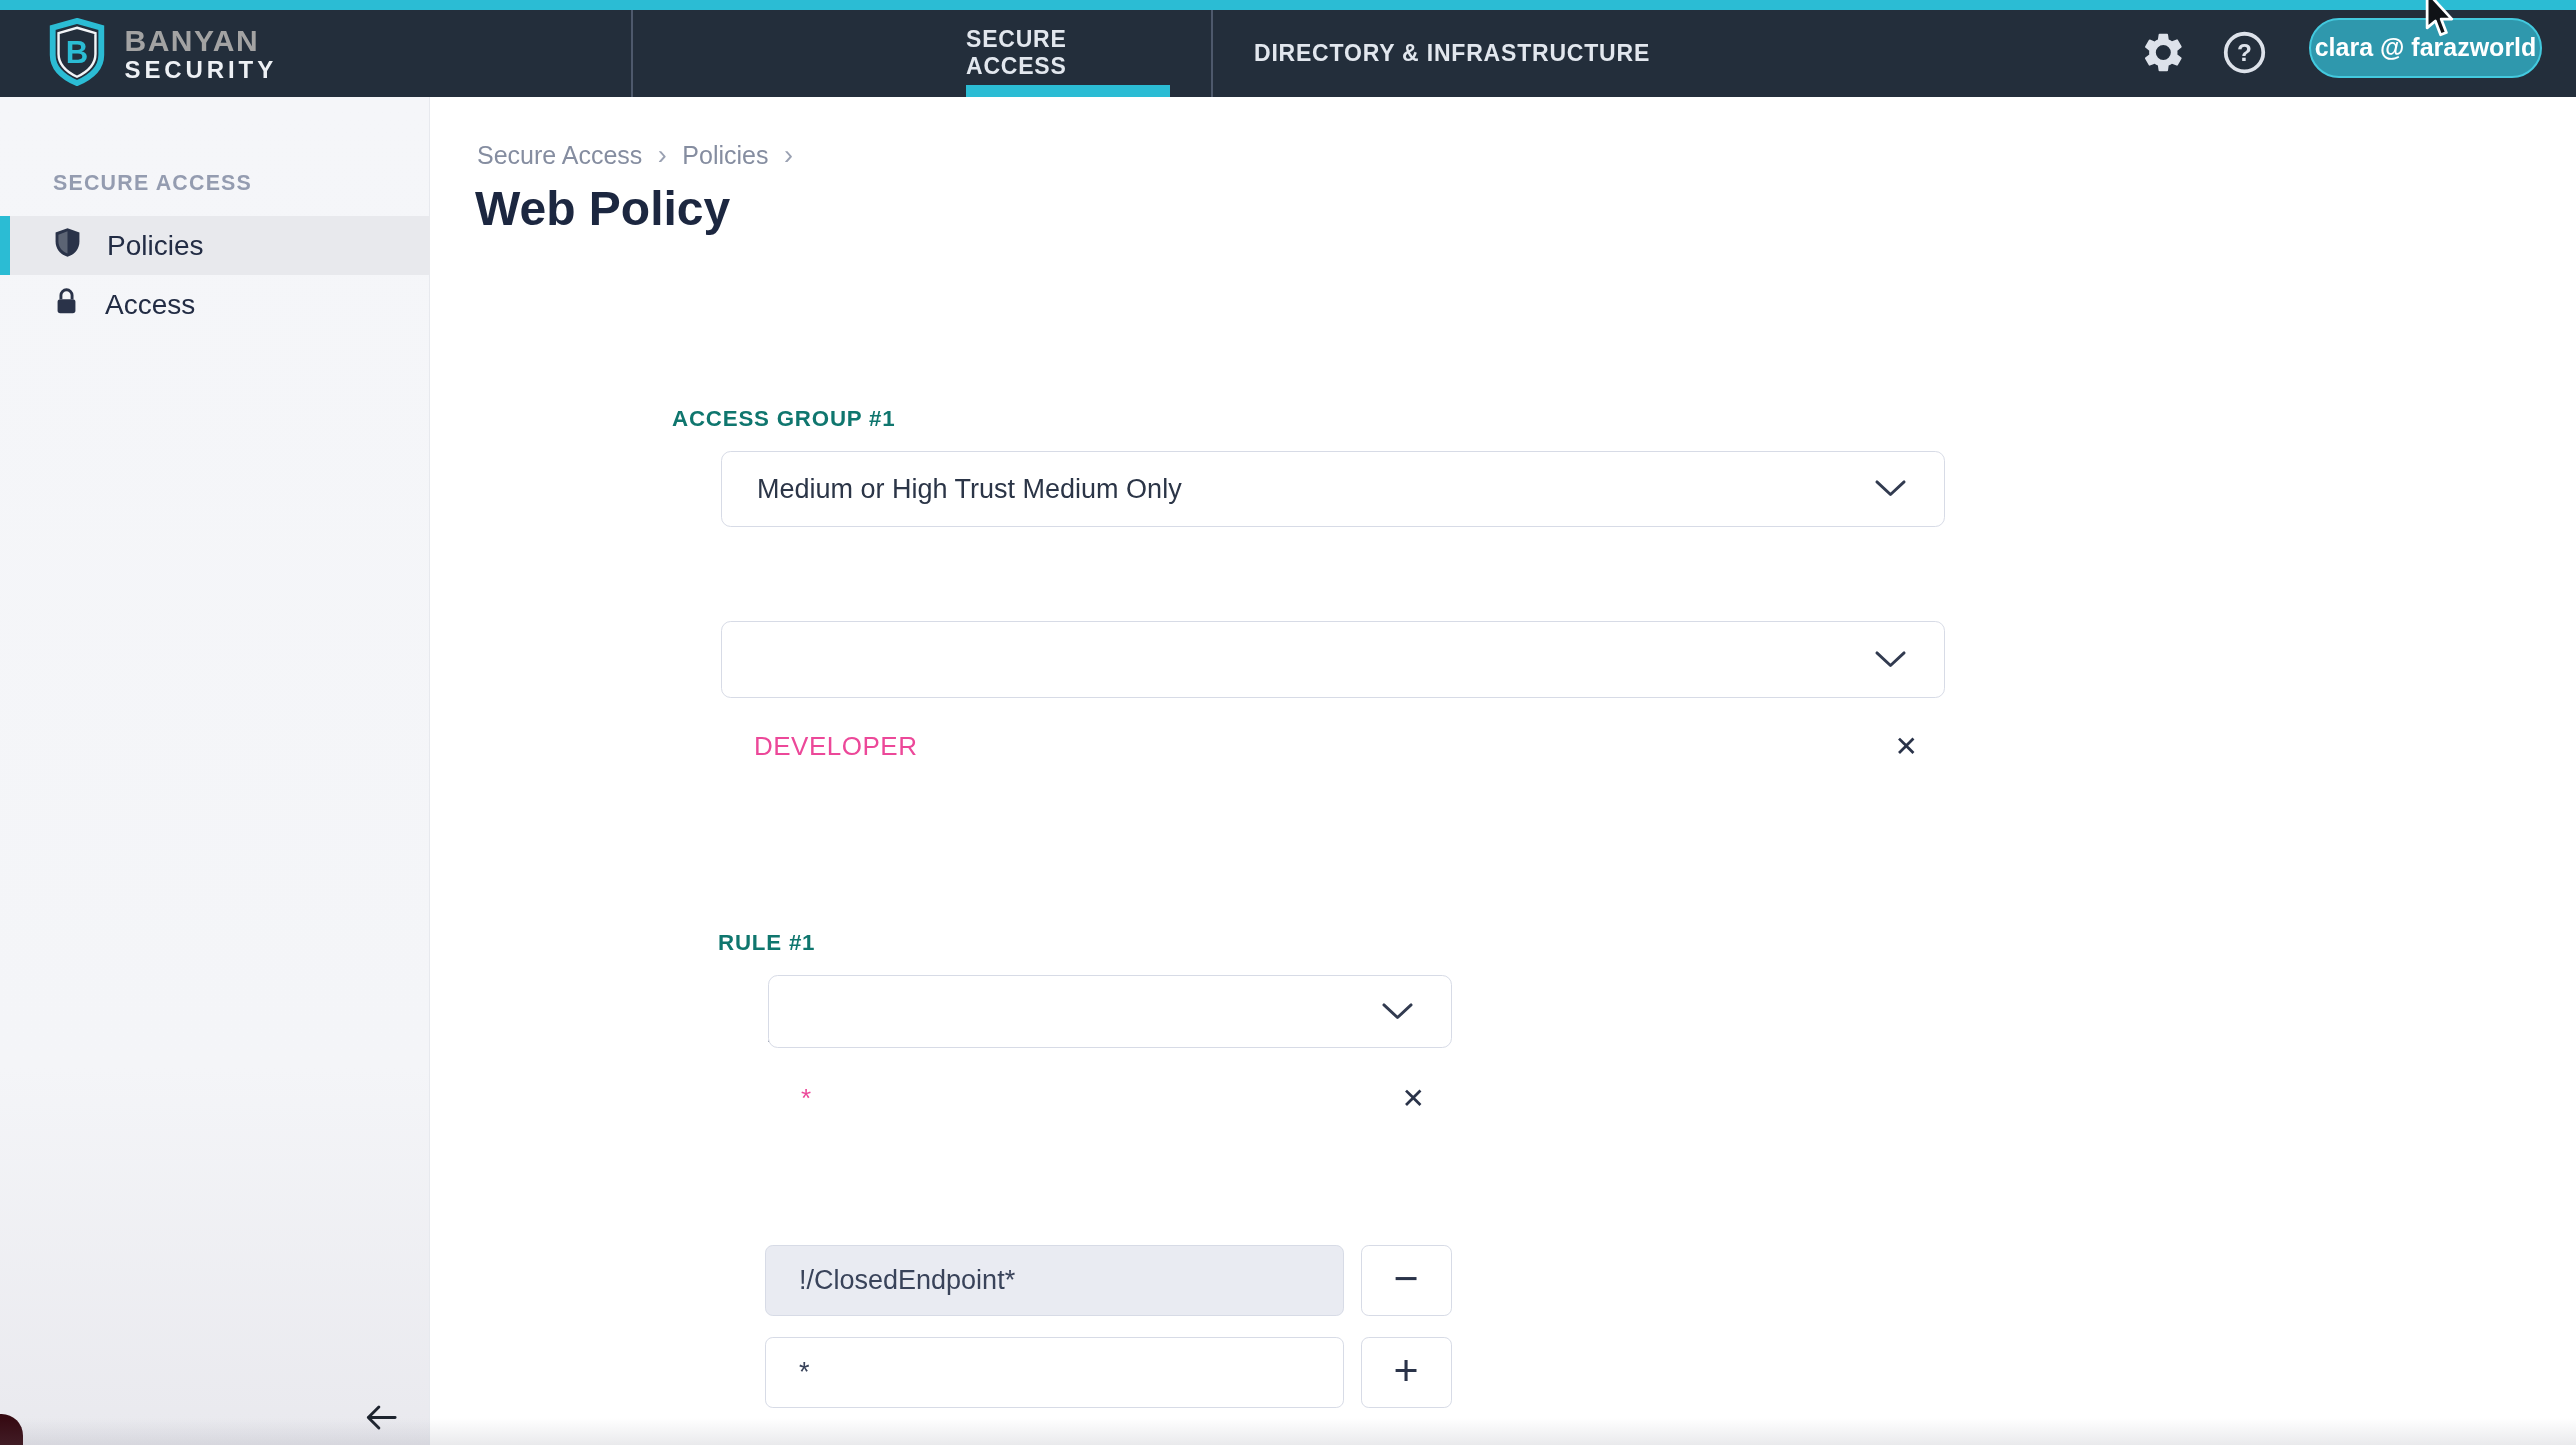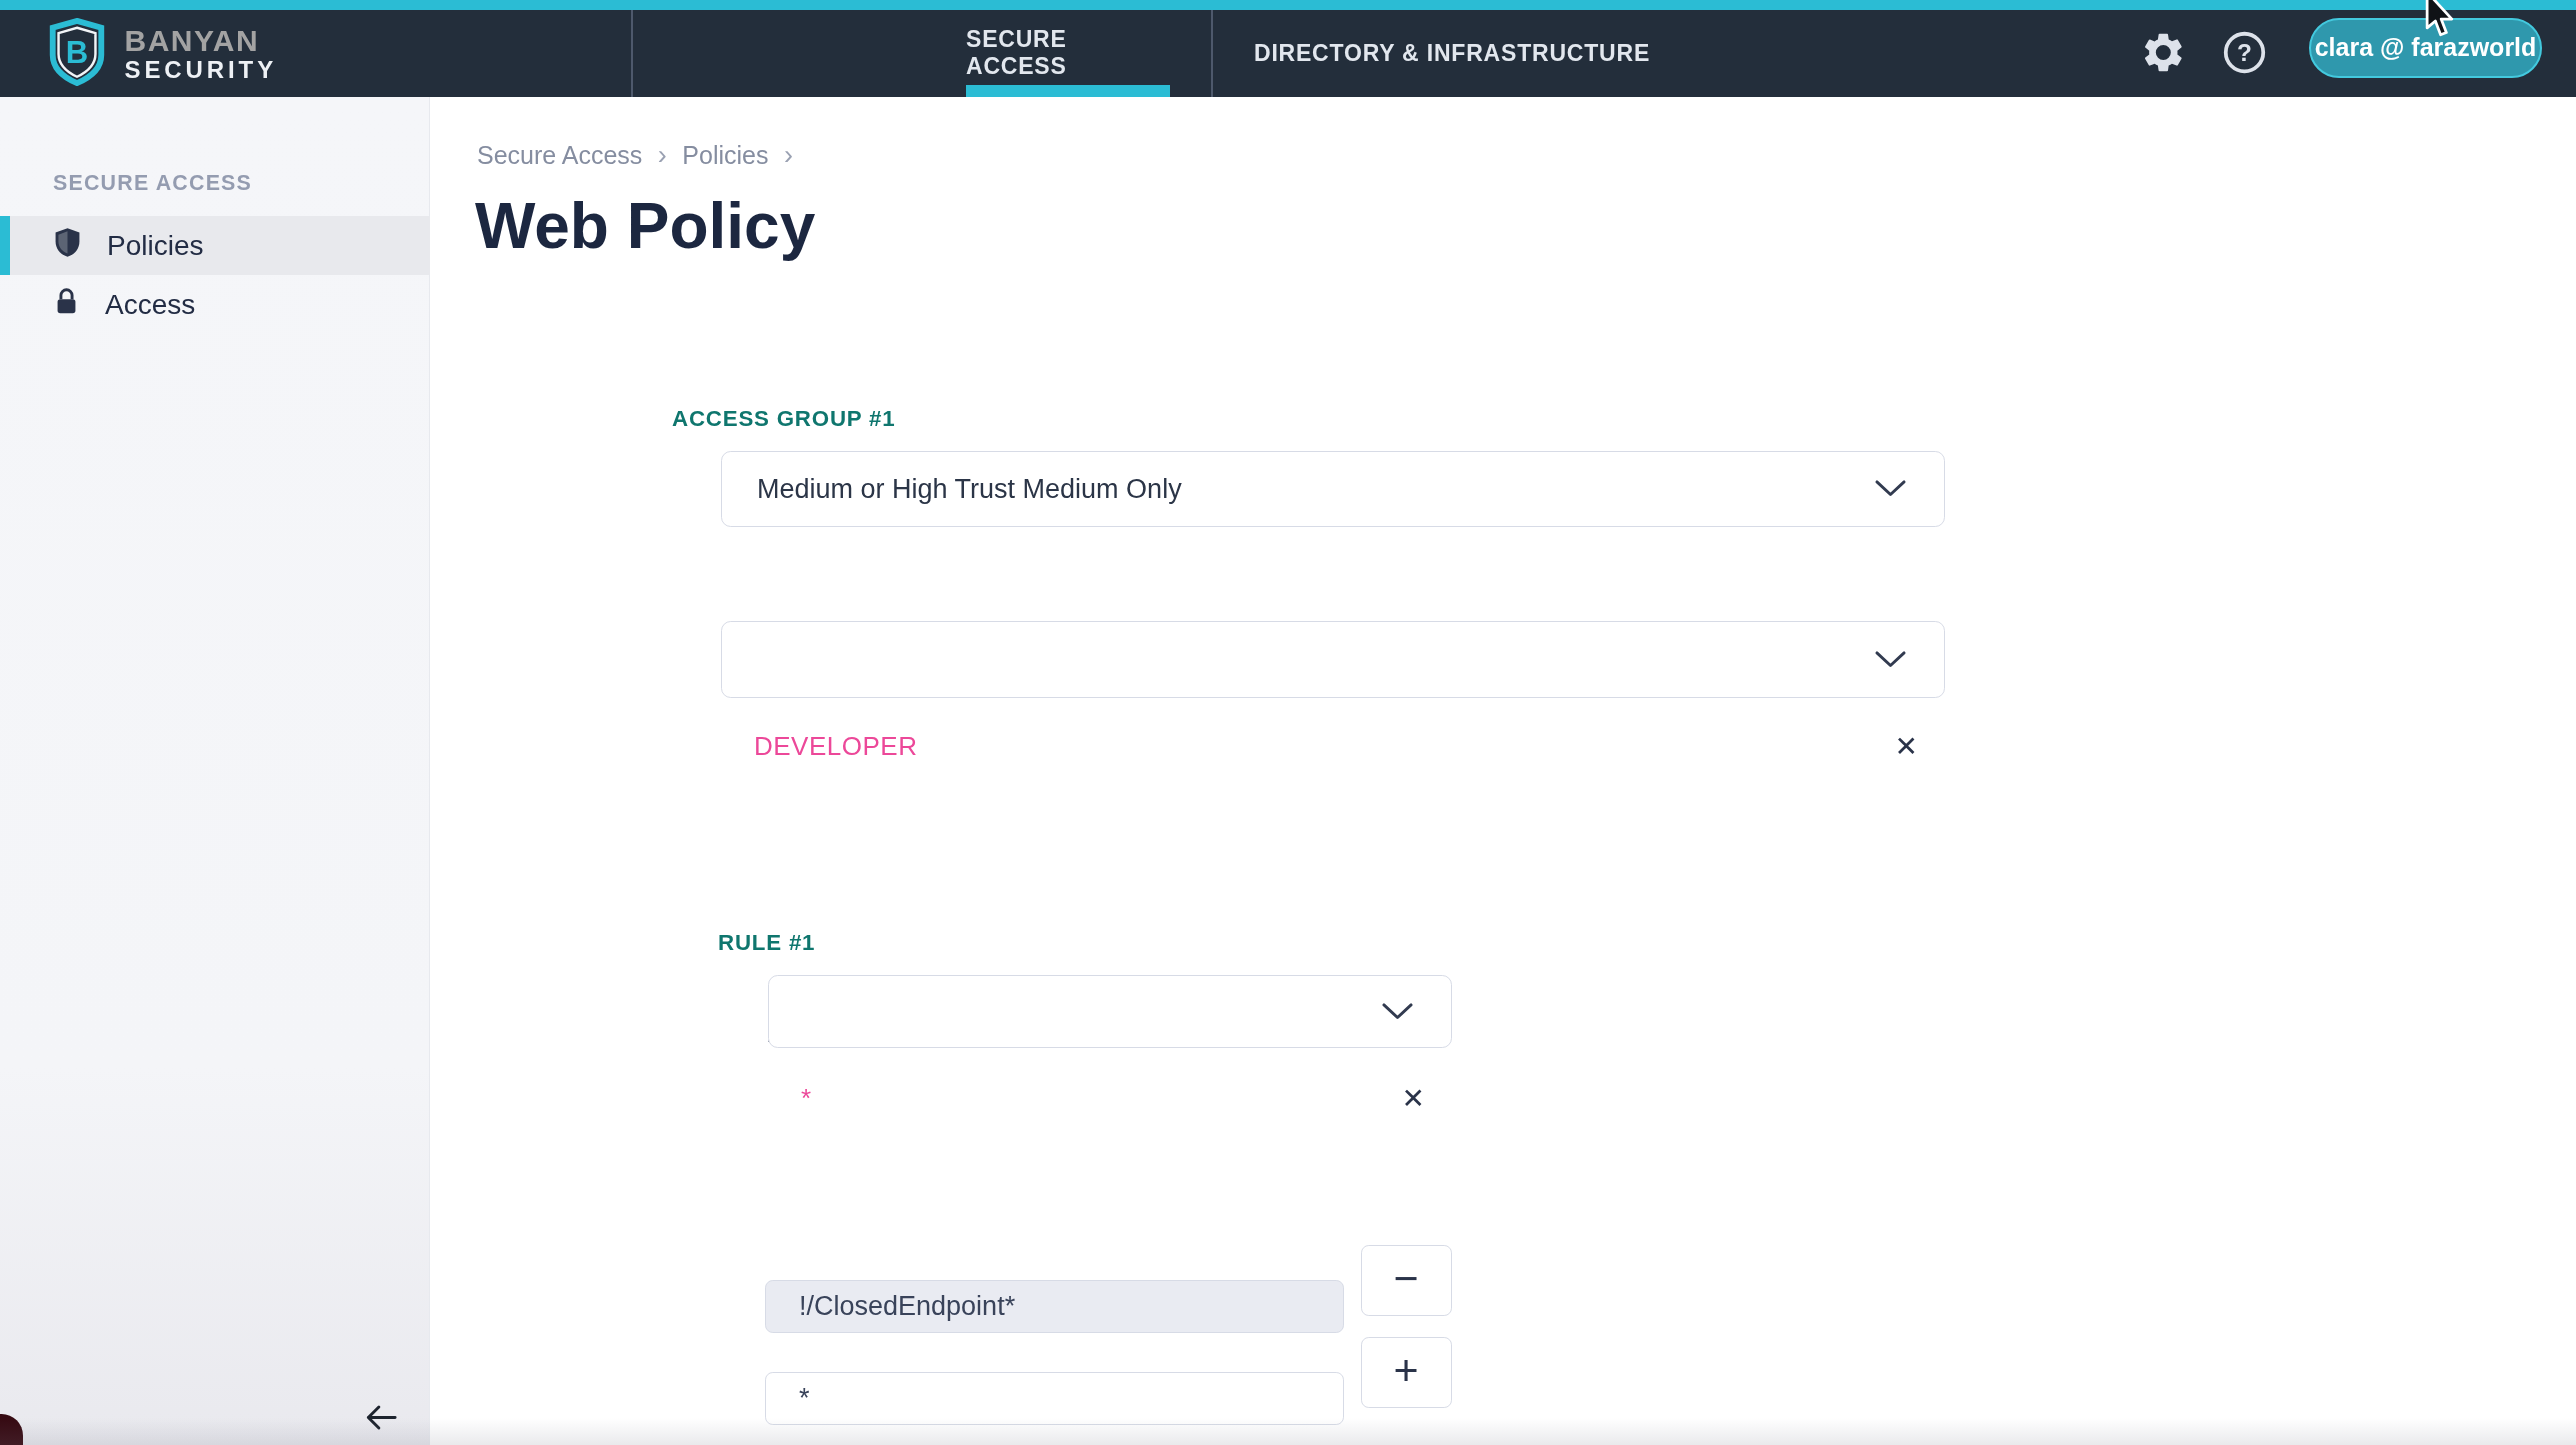--- a/index.html
+++ b/index.html
@@ -57,21 +57,21 @@
                   align-items:center; justify-content:center; cursor:pointer; }
   .corner-artifact { position:absolute; left:0; bottom:0; width:23px; height:31px; background:#360a12;
                      border-top-right-radius:21.4px; }
 
   
   .main { position:absolute; left:430px; top:97px; right:0; bottom:0; background:#ffffff; }
   .breadcrumb { position:absolute; left:47px; top:43px; display:flex; align-items:center; gap:15.5px;
                 font-size:25px; color:#858da0; }
   .crumb { cursor:pointer; }
   .crumb-sep { color:#9aa1b2; font-size:27px; }
-  .page-title { position:absolute; left:45px; top:84px; font-size:64px; font-weight:700; color:#1c2740;margin-top:8px; }
+  .page-title { position:absolute; left:45px; top:84px; font-size:48px; font-weight:700; color:#1c2740; }
 
   .group-heading { position:absolute; font-size:22.3px; font-weight:700; letter-spacing:0.8px; color:#0f766e; }
   .h-access { left:242px; top:309px; }
   .h-rule { left:288px; top:833px; }
 
   .field-label { position:absolute; font-size:26px; color:#6d7689; }
   .l-trust { left:290px; top:396px; }
   .l-roles { left:290px; top:568px; }
   .l-actions { left:338px; top:921px; }
   .l-resources { left:335px; top:1183px; display:flex; align-items:center; gap:13.6px; }
@@ -90,22 +90,22 @@
   .chip-name { padding-left:33px; font-size:26px; color:#ec4899; letter-spacing:0.5px; flex:1; }
   .chip-remove { margin-right:27px; font-size:28px; color:#2a3349; cursor:pointer; line-height:1; }
 
   .info-icon { width:29px; height:29px; border-radius:50%; background:#8d93a6; color:#fff; font-size:19.4px;
                font-weight:700; display:flex; align-items:center; justify-content:center; cursor:pointer;
                font-family:"Liberation Serif", serif; }
 
   .res-row { position:absolute; display:flex; gap:16.5px; }
   .res-row-1 { left:335px; top:1148px; }
   .res-row-2 { left:335px; top:1240px; }
-  .res-input { width:579px; height:53px; border:1.9px solid #d7dbe6; border-radius:7.8px; padding:0 33px;
-               font-size:27px; color:#39435a; font-family:"Liberation Sans", sans-serif; background:#fff;margin-top:35px; }
+  .res-input { width:579px; height:71px; border:1.9px solid #d7dbe6; border-radius:7.8px; padding:0 33px;
+               font-size:27px; color:#39435a; font-family:"Liberation Sans", sans-serif; background:#fff; }
   .res-input:disabled { background:#e9ebf2; color:#39435a; }
   .res-btn { width:91px; height:71px; border:1.9px solid #d7dbe6; border-radius:7.8px; background:#fff;
              font-size:43px; font-weight:300; color:#2a3349; display:flex; align-items:center;
              justify-content:center; cursor:pointer; padding-bottom:3.9px; }
 
   .bottom-fade { position:absolute; left:0; bottom:0; width:100%; height:27px; pointer-events:none;
                  background:linear-gradient(180deg, rgba(120,122,138,0) 0%, rgba(120,122,138,0.16) 100%); }
 </style>
 </head>
 <body>

